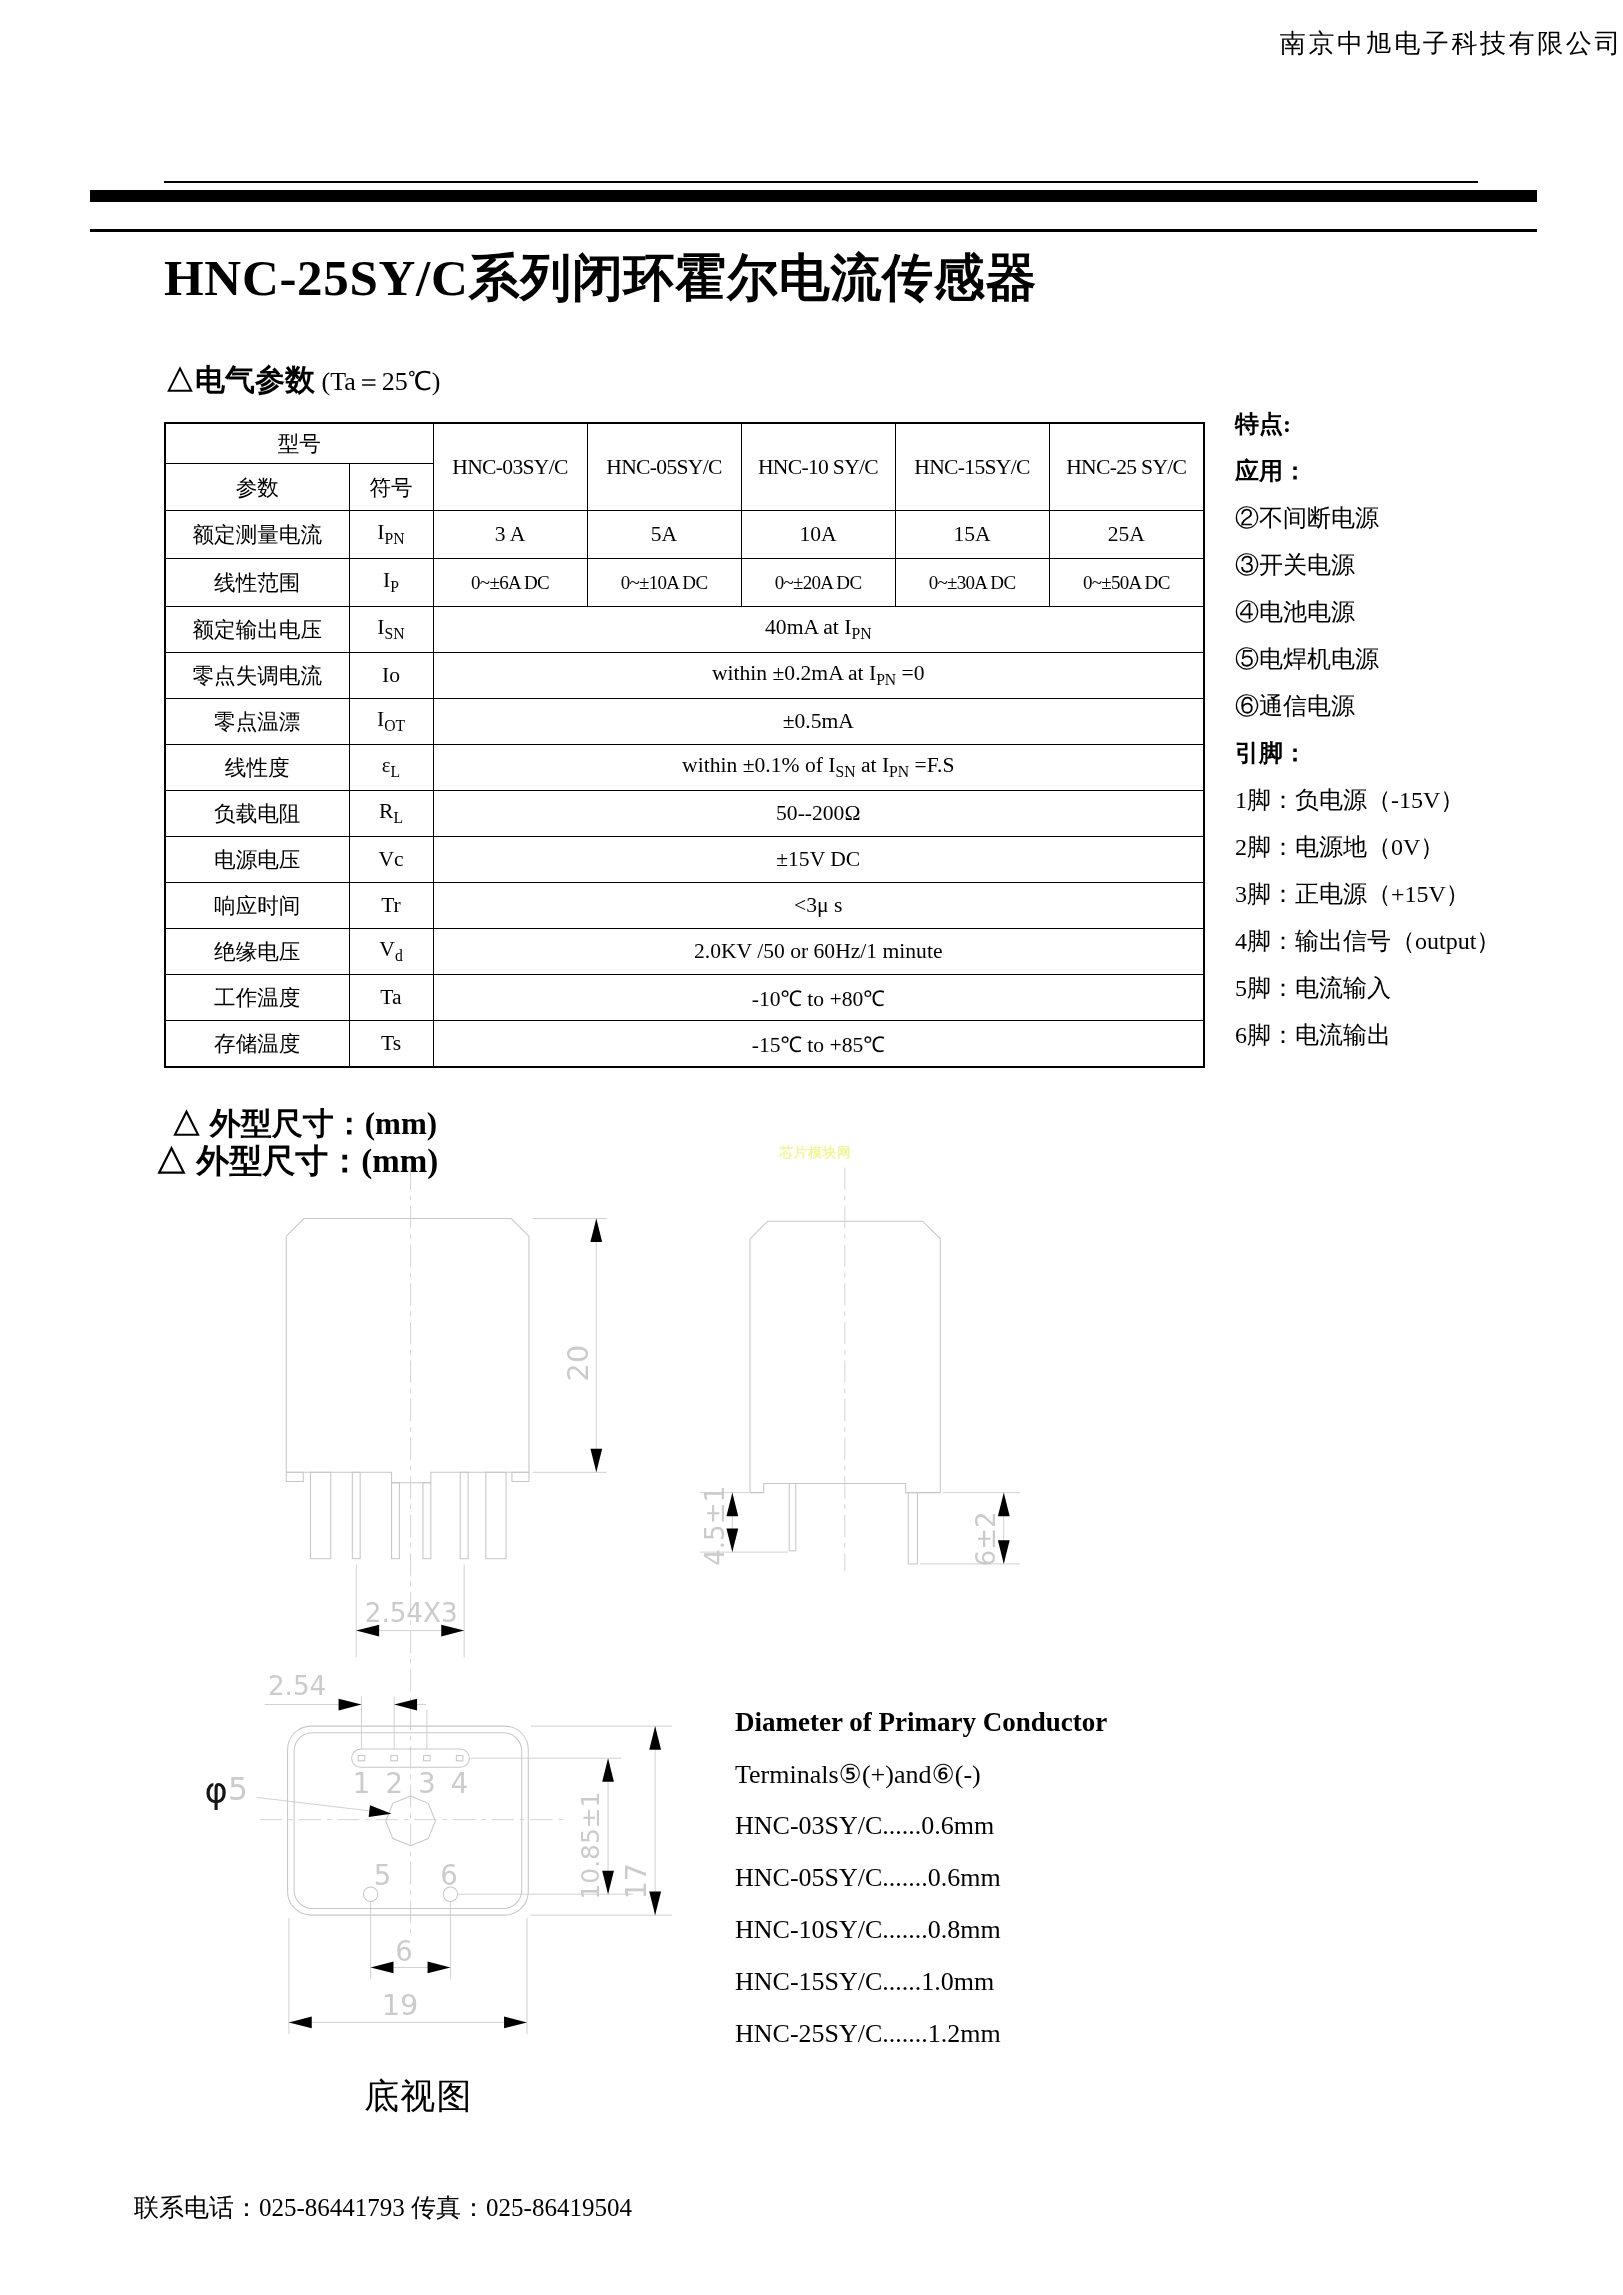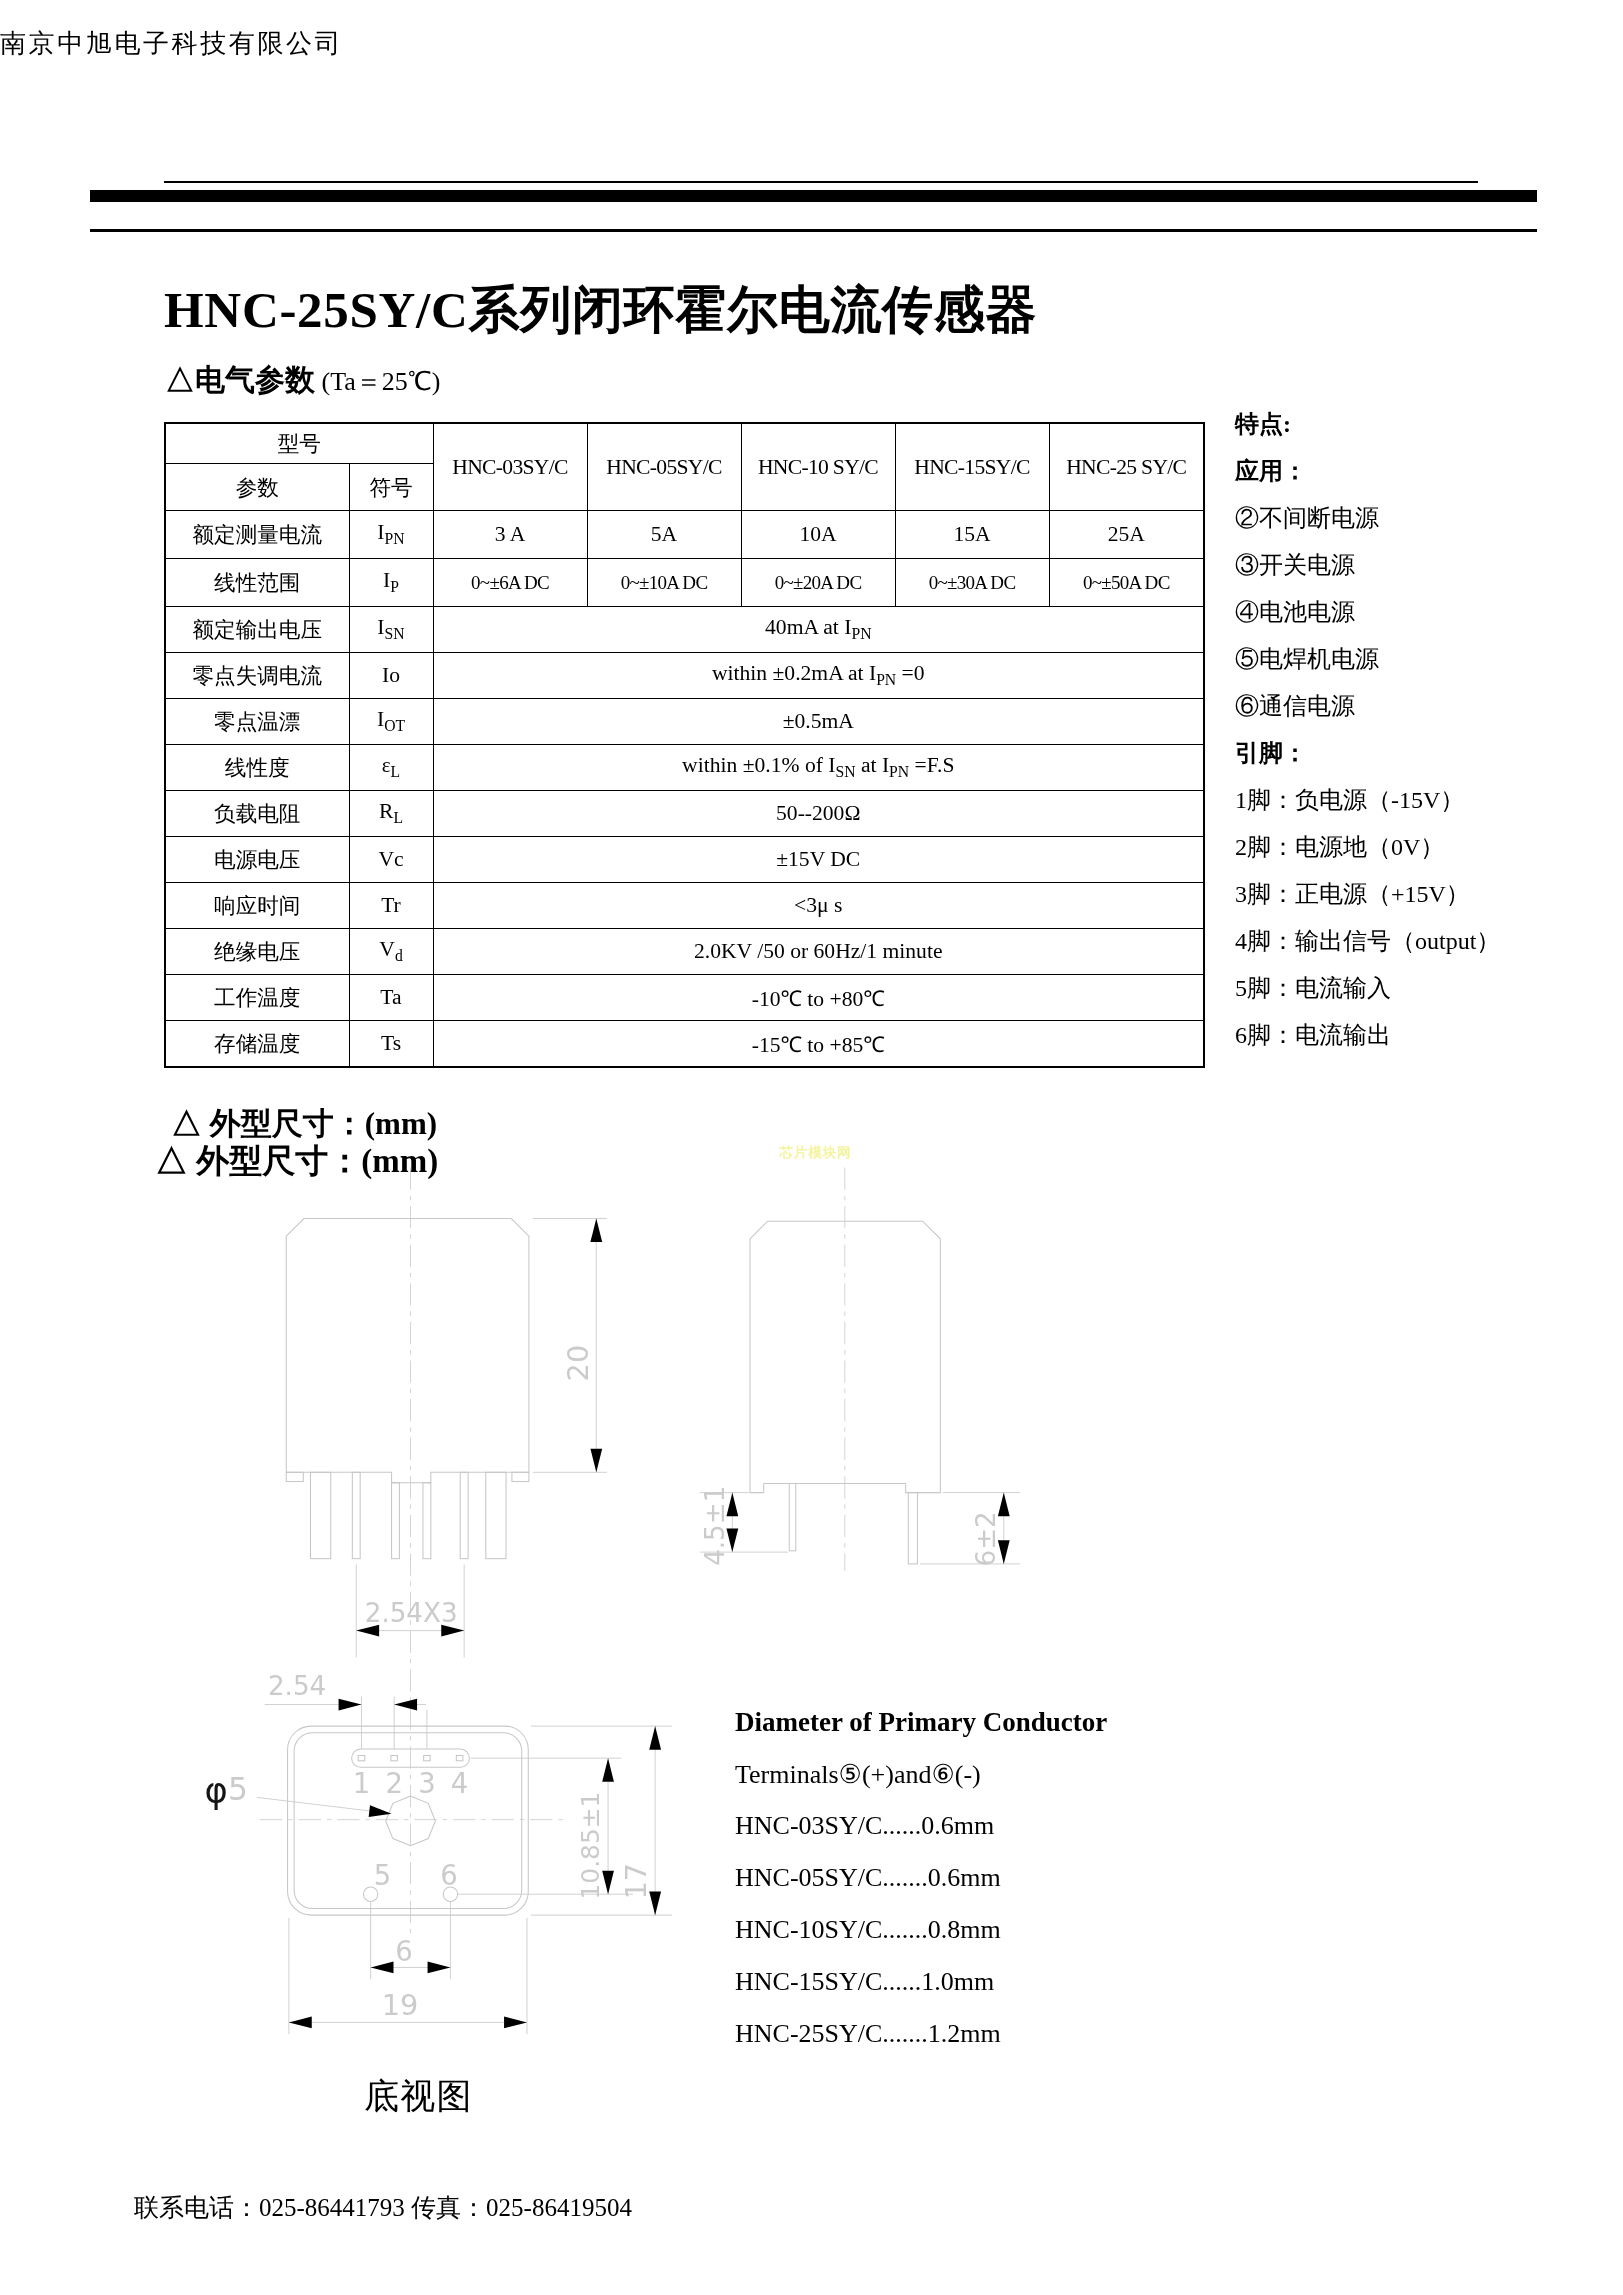--- a/index.html
+++ b/index.html
@@ -1,24 +1,24 @@
 <!DOCTYPE html>
 <html style="font-size:10.5px"><head>
 <meta charset="utf-8">
 <style>
   html,body{margin:0;padding:0;background:#888;}
   .page{position:relative;width:1623px;height:2295px;background:#ffffff;overflow:hidden;
         font-family:"Liberation Serif",serif;color:#000;}
   .abs{position:absolute;}
   
-  .company{top:26px;left:0;width:1623px;text-align:left;font-size:26px;letter-spacing:2.6px;}
+  .company{top:26px;left:0;width:1623px;text-align:right;font-size:26px;letter-spacing:2.6px;}
   .rule1{top:181px;left:164px;width:1314px;height:2px;background:#000;}
   .rule2{top:190px;left:90px;width:1447px;height:11.8px;background:#000;}
   .rule3{top:229px;left:90px;width:1447px;height:3.3px;background:#000;}
-  .doc-title{top:276px;left:164px;font-size:51px;font-weight:bold;letter-spacing:0.7px;white-space:nowrap;}
+  .doc-title{top:244px;left:164px;font-size:51px;font-weight:bold;letter-spacing:0.7px;white-space:nowrap;}
   .elec-head{top:360px;left:165px;white-space:nowrap;}
   .elec-head .b{font-size:30px;font-weight:bold;}
   .elec-head .c{font-size:26px;margin-left:6.5px;}
   
   table.spec{position:absolute;top:422px;left:164px;border-collapse:collapse;table-layout:fixed;width:1038px;}
   table.spec td{border:1.3px solid #000;font-family:"Liberation Serif",serif;font-size:21.6px;
                 text-align:center;vertical-align:middle;padding:0 2.6px;overflow:hidden;}
   table.spec{border:2px solid #000;}
   td.c-corner{font-size:25px;height:39px;}
   td.c-p,td.c-s{font-size:25px;height:46px;}

